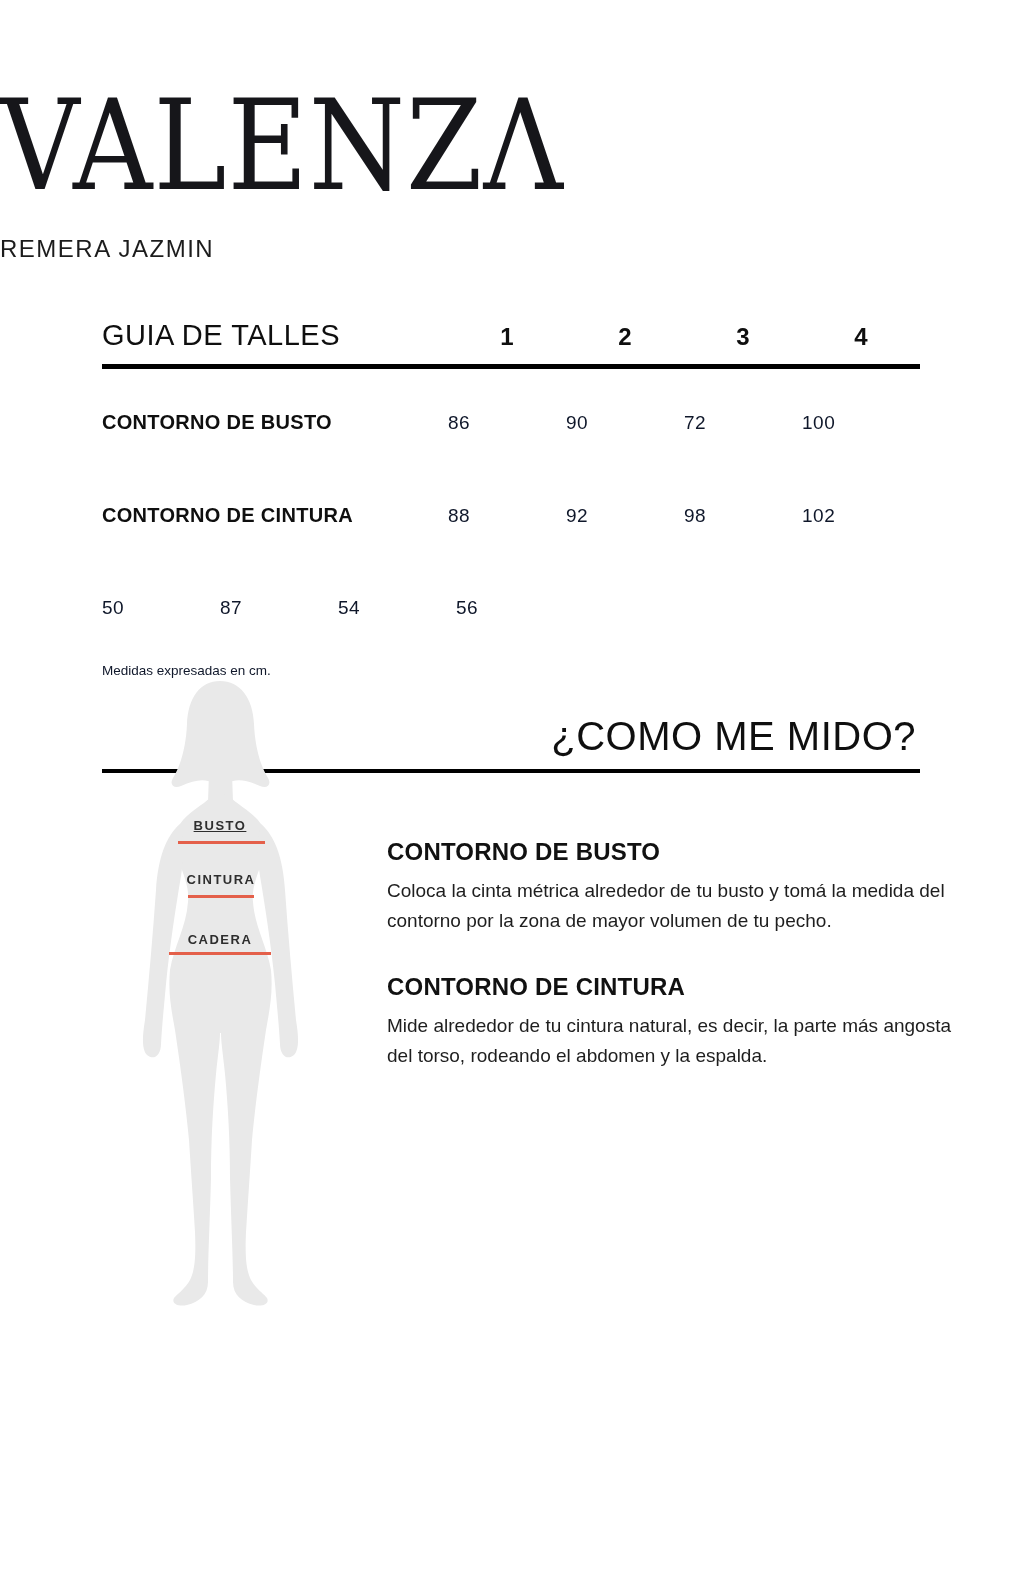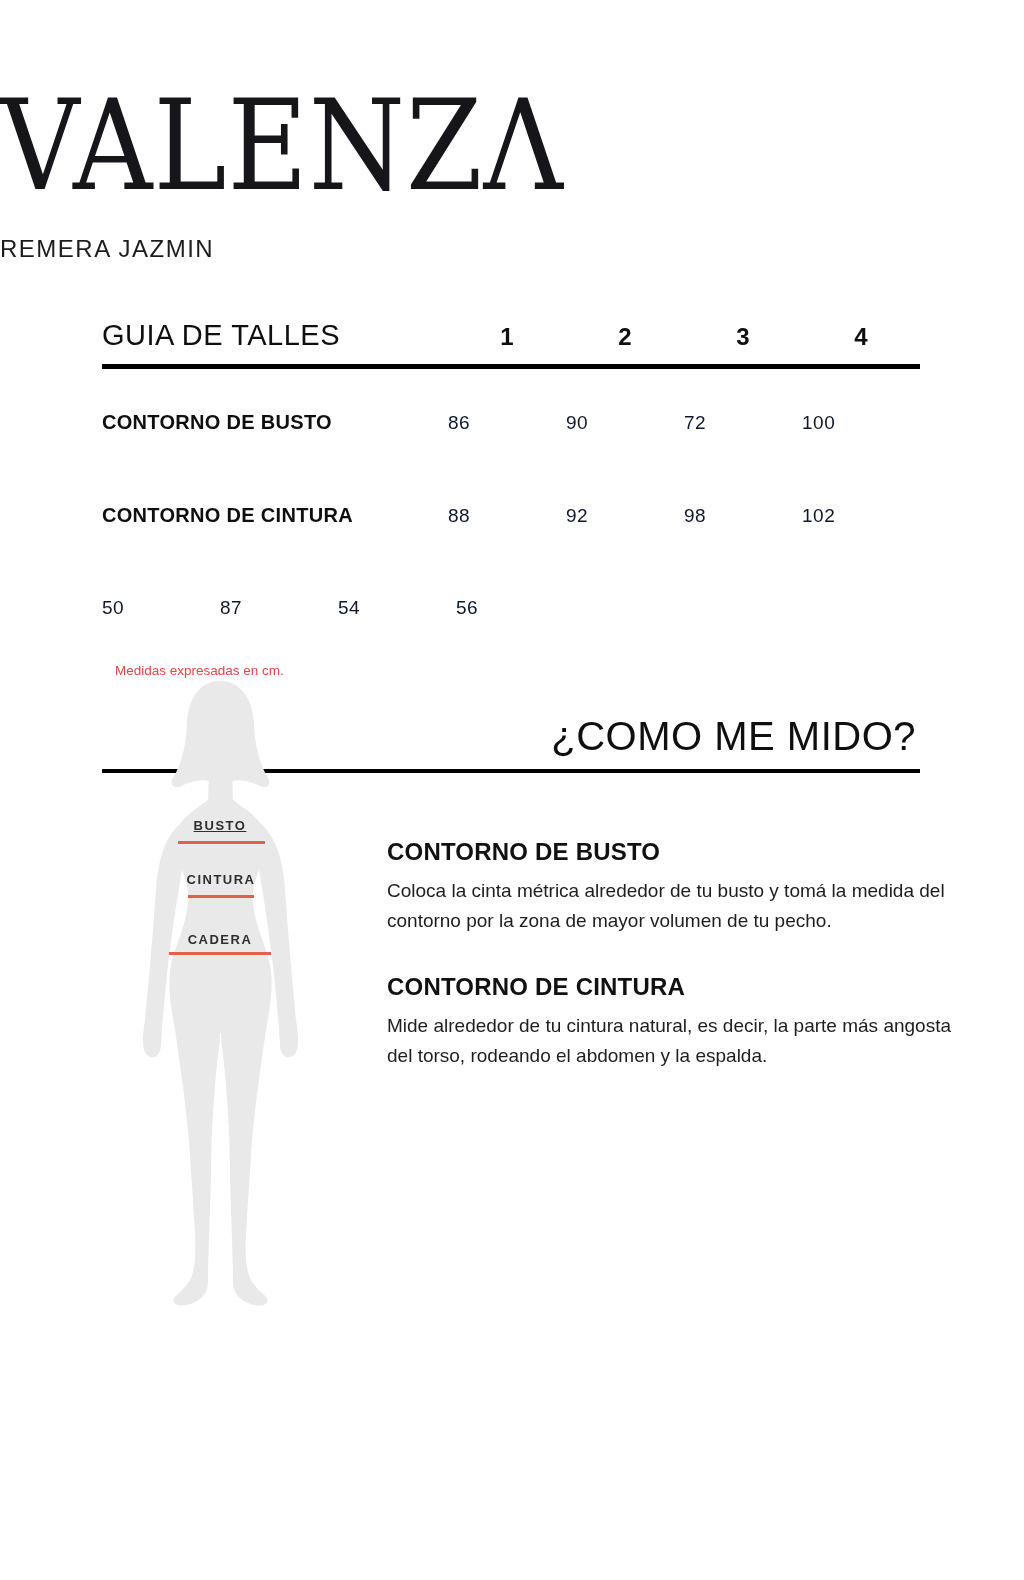--- a/index.html
+++ b/index.html
@@ -62,21 +62,21 @@
     color: #0f0f0f;
   }
   .st-value {
     width: 118px;
     text-align: left;
     font-size: 19px;
     font-weight: 400;
     color: #0f172a;
     letter-spacing: 0.5px;
   }
-  .st-note { margin-top: 44px; font-size: 13.5px; color: #ef4444; margin-left: 13px; }
+  .st-note { margin-top: 44px; font-size: 13.5px; color: #0f172a; }
 
   
   .measure-section { position: relative; width: 1024px; height: 790px; margin-top: 0; }
   .ms-title {
     position: absolute;
     left: 260px; top: 36px; width: 656px;
     text-align: right;
     font-size: 40px;
     line-height: 44px;
     font-weight: 400;

